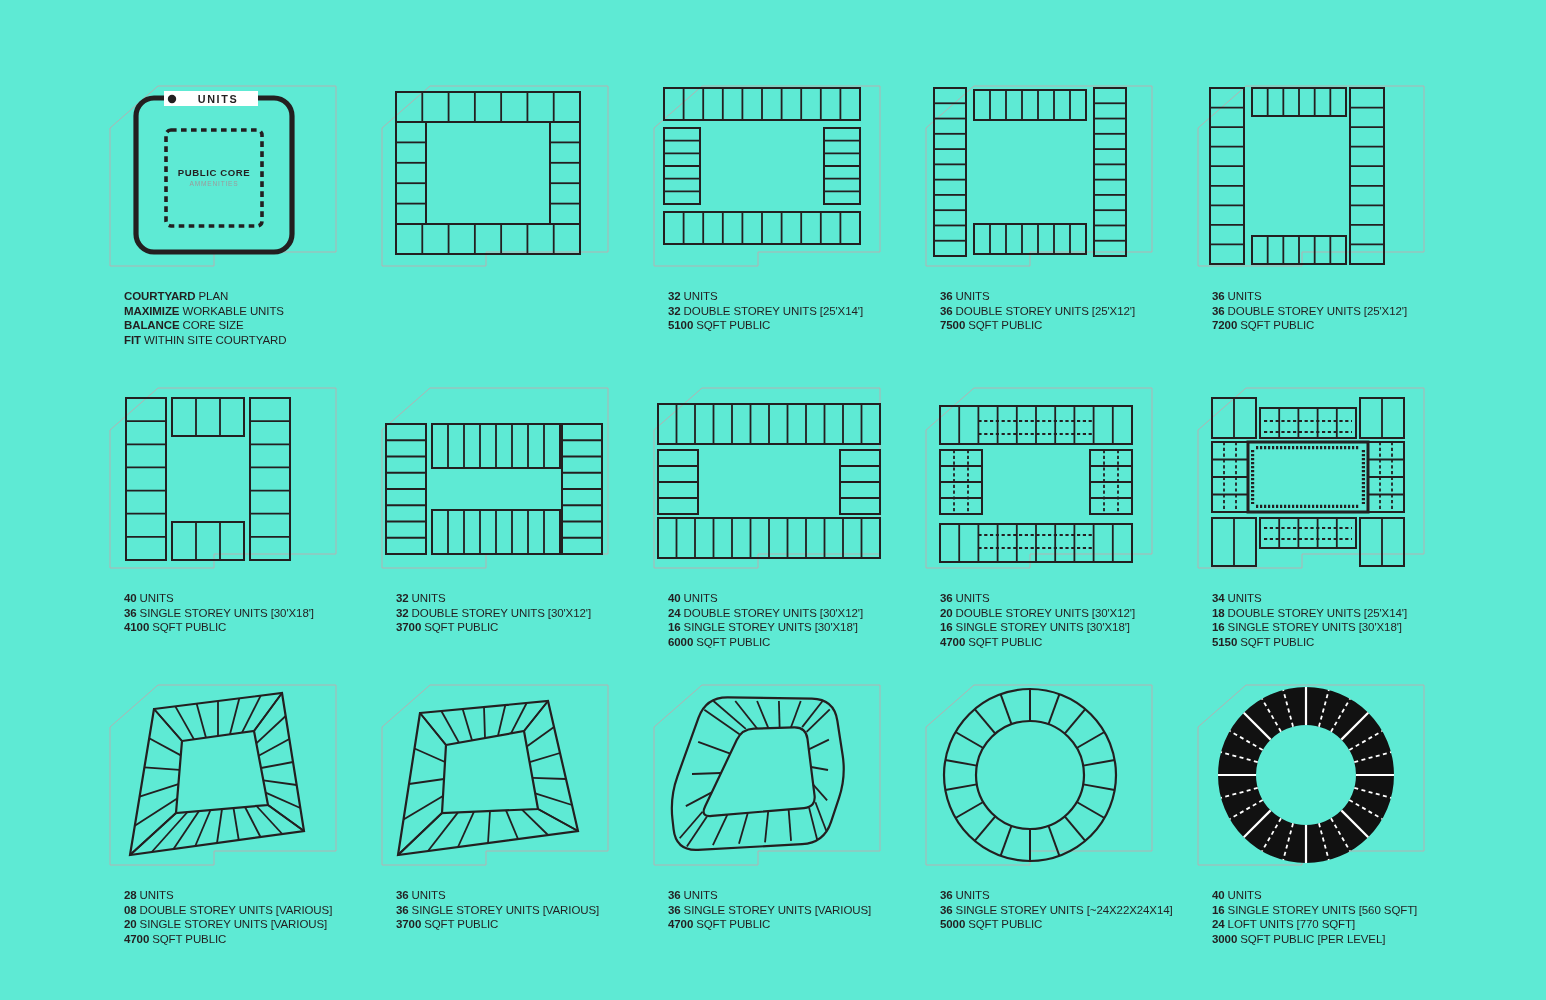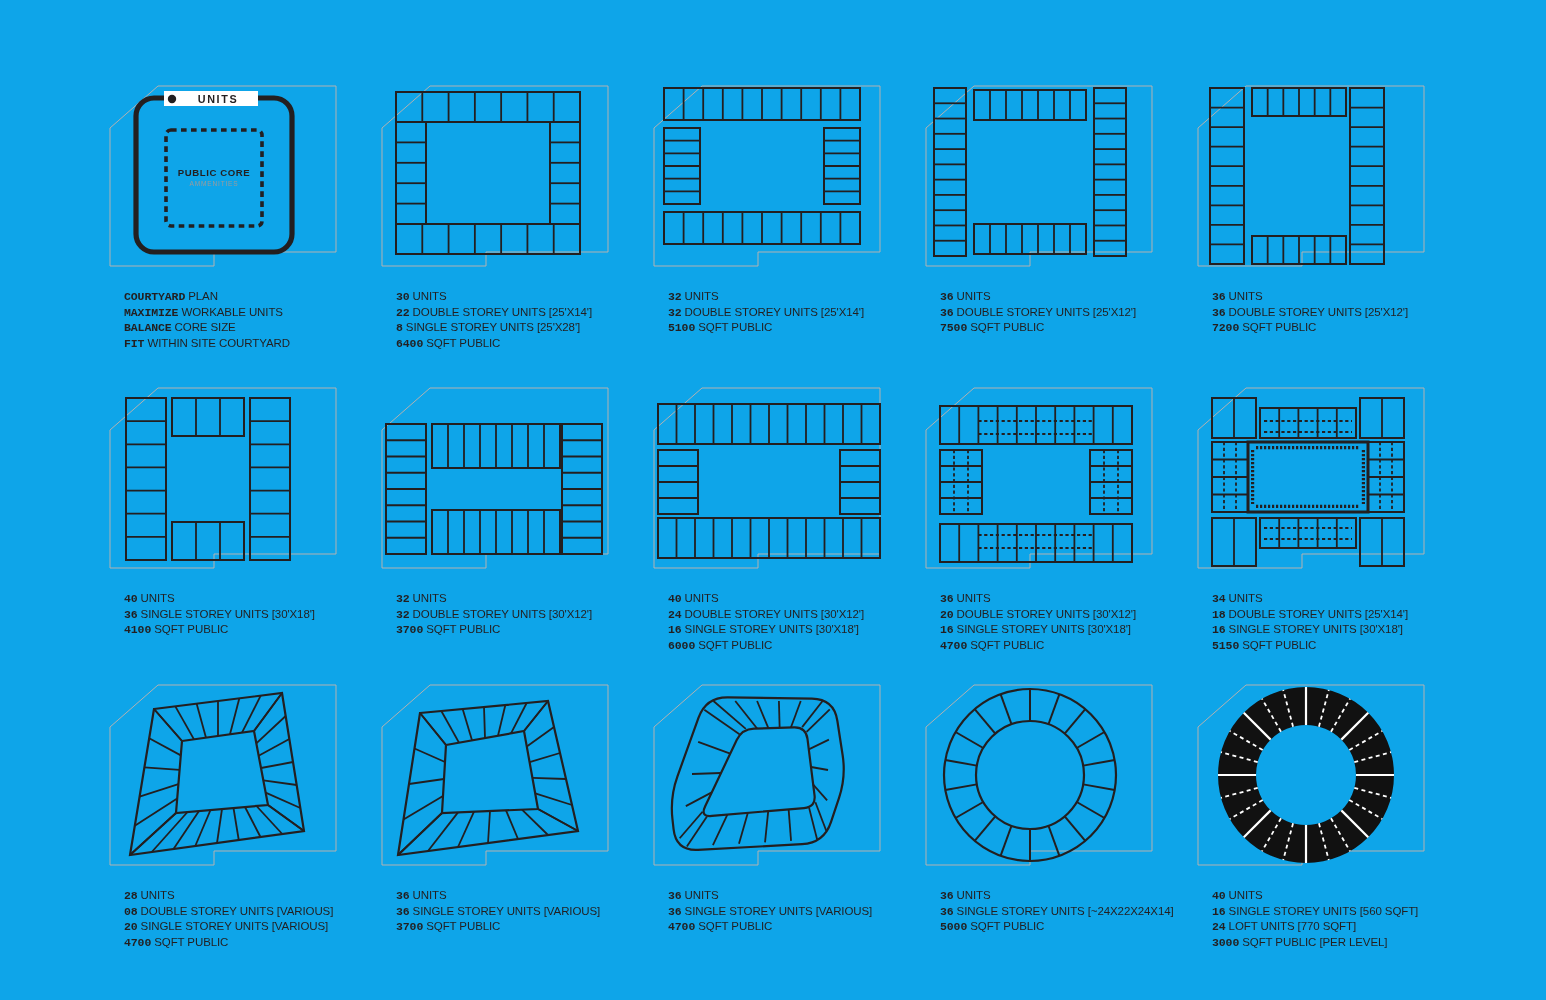--- a/index.html
+++ b/index.html
@@ -1,26 +1,26 @@
 <!DOCTYPE html>
 <html><head>
 <meta charset="utf-8">
 <style>
   html,body{margin:0;padding:0;background:#fff;}
-  .page{position:relative;width:1546px;height:1000px;background:#0ea5e9;overflow:hidden;
+  .page{position:relative;width:1546px;height:1000px;background:#5eead4;overflow:hidden;
         font-family:"Liberation Sans", sans-serif;}
   .grid{position:absolute;left:108px;top:84px;display:grid;
         grid-template-columns:repeat(5,272px);
         grid-template-rows:302px 297px 300px;}
   .cell{position:relative;width:256px;}
   svg.diagram{width:250px;height:192px;display:block;}
   .cap{margin-top:13px;padding-left:16px;}
   .cap .line{font-size:11.5px;line-height:14.6px;color:#231f20;letter-spacing:-0.1px;
              white-space:nowrap;}
-  .cap .lead{font-weight:bold;margin-right:3px;font-family:Liberation Mono, monospace;}
+  .cap .lead{font-weight:bold;margin-right:3px;}
   svg text{font-family:"Liberation Sans", sans-serif;}
 </style>
 </head>
 <body>
 
 <div class="page">
   <div class="grid" id="grid">
       <div class="cell">
         <svg class="diagram" viewBox="0 0 125 96">
           <polygon points="25,1 114,1 114,84 53,84 53,91 1,91 1,22" fill="none" stroke="#b2b2b2" stroke-width="0.5"></polygon>
@@ -60,26 +60,20 @@
           <line x1="8" y1="29.2" x2="23" y2="29.2" stroke="#231f20" stroke-width="0.9"></line>
           <line x1="8" y1="39.4" x2="23" y2="39.4" stroke="#231f20" stroke-width="0.9"></line>
           <line x1="8" y1="49.6" x2="23" y2="49.6" stroke="#231f20" stroke-width="0.9"></line>
           <line x1="8" y1="59.8" x2="23" y2="59.8" stroke="#231f20" stroke-width="0.9"></line>
           <rect x="85" y="19" width="15" height="51" fill="none" stroke="#231f20" stroke-width="1"></rect>
           <line x1="85" y1="29.2" x2="100" y2="29.2" stroke="#231f20" stroke-width="0.9"></line>
           <line x1="85" y1="39.4" x2="100" y2="39.4" stroke="#231f20" stroke-width="0.9"></line>
           <line x1="85" y1="49.6" x2="100" y2="49.6" stroke="#231f20" stroke-width="0.9"></line>
           <line x1="85" y1="59.8" x2="100" y2="59.8" stroke="#231f20" stroke-width="0.9"></line>
         </svg>
-        <div class="cap">
-          <div class="line"><span class="lead">30</span><span class="rest">UNITS</span></div>
-          <div class="line"><span class="lead">22</span><span class="rest">DOUBLE STOREY UNITS [25'X14']</span></div>
-          <div class="line"><span class="lead">8</span><span class="rest">SINGLE STOREY UNITS [25'X28']</span></div>
-          <div class="line"><span class="lead">6400</span><span class="rest">SQFT PUBLIC</span></div>
-        </div>
       </div>
       <div class="cell">
         <svg class="diagram" viewBox="0 0 125 96">
           <polygon points="25,1 114,1 114,84 53,84 53,91 1,91 1,22" fill="none" stroke="#b2b2b2" stroke-width="0.5"></polygon>
           <rect x="6" y="2" width="98" height="16" fill="none" stroke="#231f20" stroke-width="1"></rect>
           <line x1="15.8" y1="2" x2="15.8" y2="18" stroke="#231f20" stroke-width="0.9"></line>
           <line x1="25.6" y1="2" x2="25.6" y2="18" stroke="#231f20" stroke-width="0.9"></line>
           <line x1="35.4" y1="2" x2="35.4" y2="18" stroke="#231f20" stroke-width="0.9"></line>
           <line x1="45.2" y1="2" x2="45.2" y2="18" stroke="#231f20" stroke-width="0.9"></line>
           <line x1="55" y1="2" x2="55" y2="18" stroke="#231f20" stroke-width="0.9"></line>

